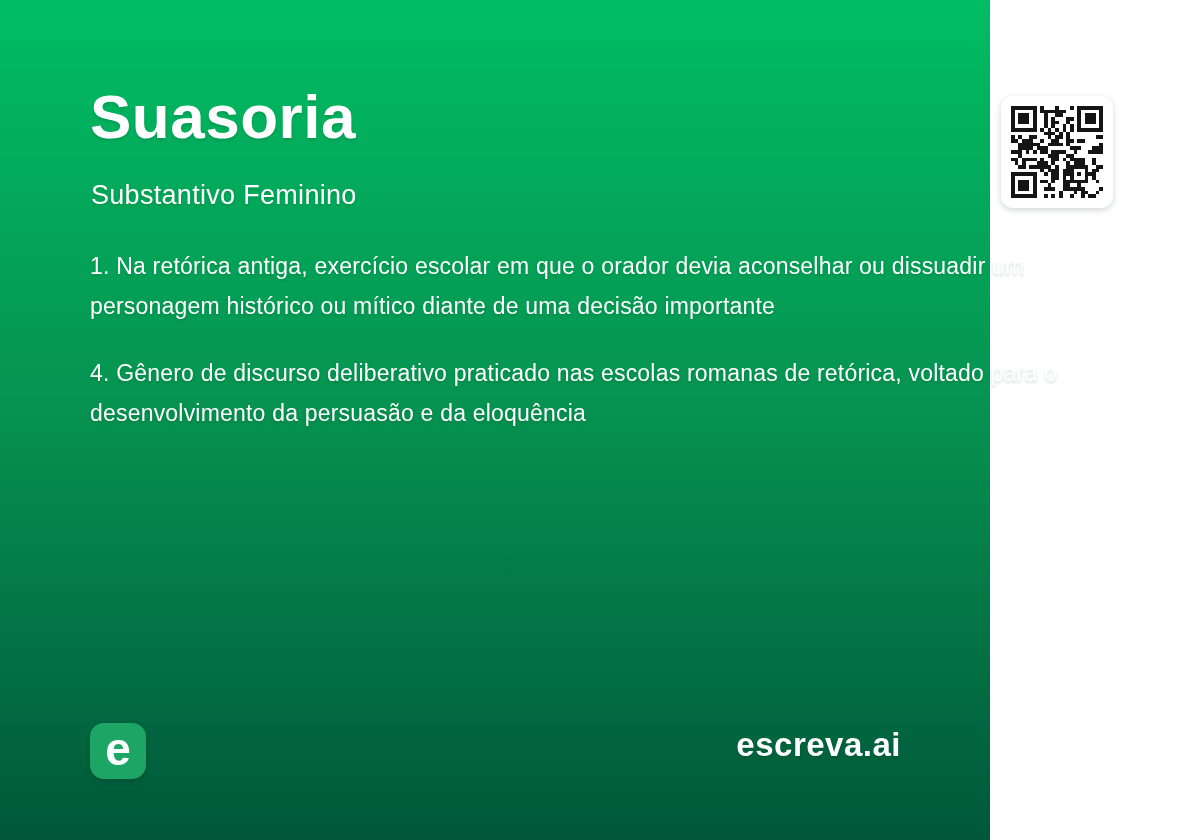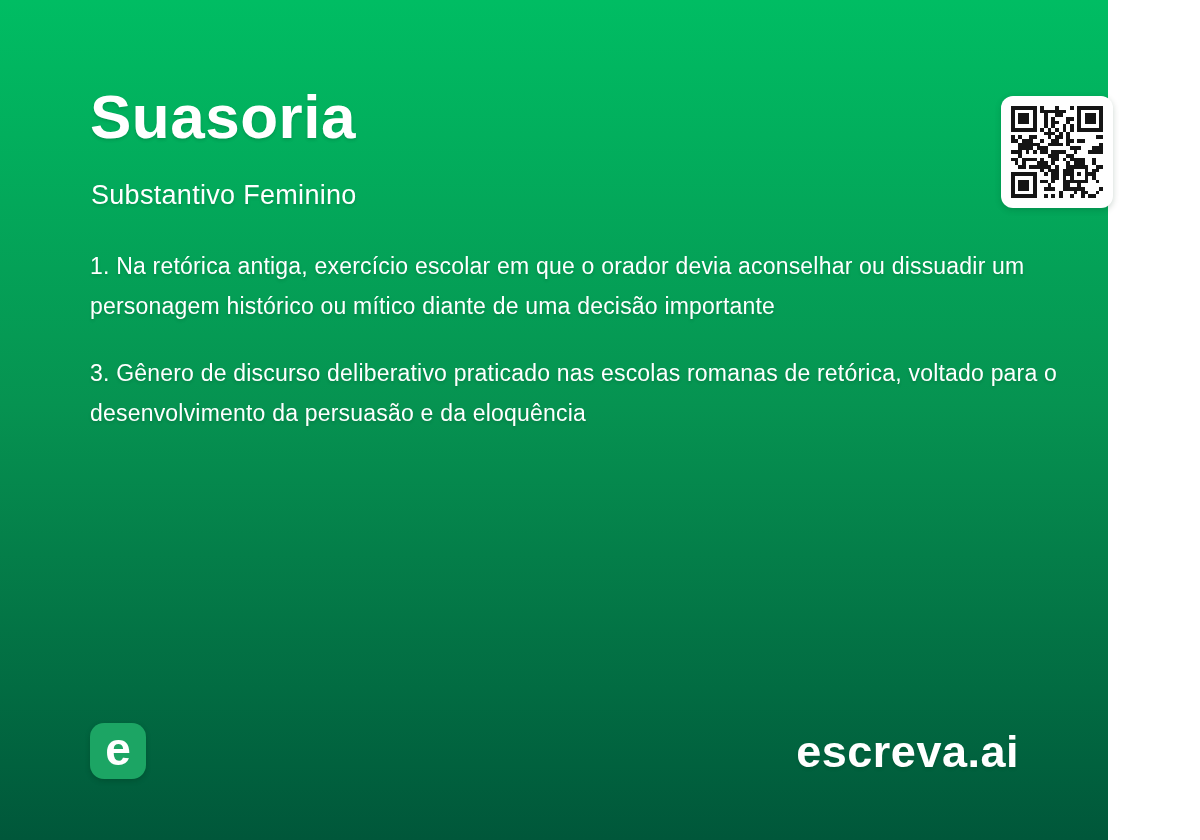--- a/index.html
+++ b/index.html
@@ -2,21 +2,21 @@
 <html><head>
 <meta charset="utf-8">
 <style>
   html,body{margin:0;padding:0;}
   body{
     width:1200px;height:840px;overflow:hidden;
     font-family:"Liberation Sans", sans-serif;
     -webkit-font-smoothing:antialiased;
   }
   .card{
-    position:relative;width:1108px;height:840px;
+    position:relative;width:990px;height:840px;
     background:linear-gradient(180deg,#00bd63 0%,#069351 48%,#00573a 100%);
     color:#ffffff;
   }
   .title{
     position:absolute;left:90px;top:84px;margin:0;
     font-size:62px;line-height:1.05;font-weight:700;letter-spacing:0.5px;
     text-shadow:0 2px 3px rgba(0,60,30,.18);
   }
   .subtitle{
     position:absolute;left:91px;top:180px;
@@ -43,21 +43,21 @@
     border-radius:14px;
     display:flex;align-items:center;justify-content:center;
     box-shadow:0 2px 5px rgba(0,40,20,.25);
   }
   .logo-badge span{
     font-size:46px;font-weight:700;line-height:1;
     transform:translateY(-2px);
   }
   .brand{
     position:absolute;right:89px;top:726px;
-    font-size:45px;font-weight:700;letter-spacing:0.5px;
+    font-size:33px;font-weight:700;letter-spacing:0.5px;
     text-shadow:0 2px 3px rgba(0,60,30,.2);
     text-align:right;
   }
 </style>
 </head>
 <body>
 
 <div class="card" style="background: linear-gradient(rgb(0, 189, 99) 0%, rgb(6, 147, 81) 48%, rgb(0, 87, 58) 100%);">
 
   <h1 class="title">Suasoria</h1>
@@ -372,21 +372,21 @@
         <rect x="13" y="24" width="1" height="1" fill="#151515"></rect>
         <rect x="16" y="24" width="1" height="1" fill="#151515"></rect>
         <rect x="19" y="24" width="1" height="1" fill="#151515"></rect>
         <rect x="21" y="24" width="1" height="1" fill="#151515"></rect>
         <rect x="22" y="24" width="1" height="1" fill="#151515"></rect>
       </svg>
   </div>
 
   <main class="defs">
     <p>1. Na retórica antiga, exercício escolar em que o orador devia aconselhar ou dissuadir um personagem histórico ou mítico diante de uma decisão importante</p>
-    <p>3. Gênero de discurso deliberativo praticado nas escolas romanas de retórica, voltado para o desenvolvimento da persuasão e da eloquência</p>
+    <p>4. Gênero de discurso deliberativo praticado nas escolas romanas de retórica, voltado para o desenvolvimento da persuasão e da eloquência</p>
   </main>
 
   <div class="logo-badge" style="background: rgb(28, 165, 100);">
     <span>e</span>
   </div>
   <div class="brand">escreva.ai</div>
 
 </div>
 
 </body></html>

